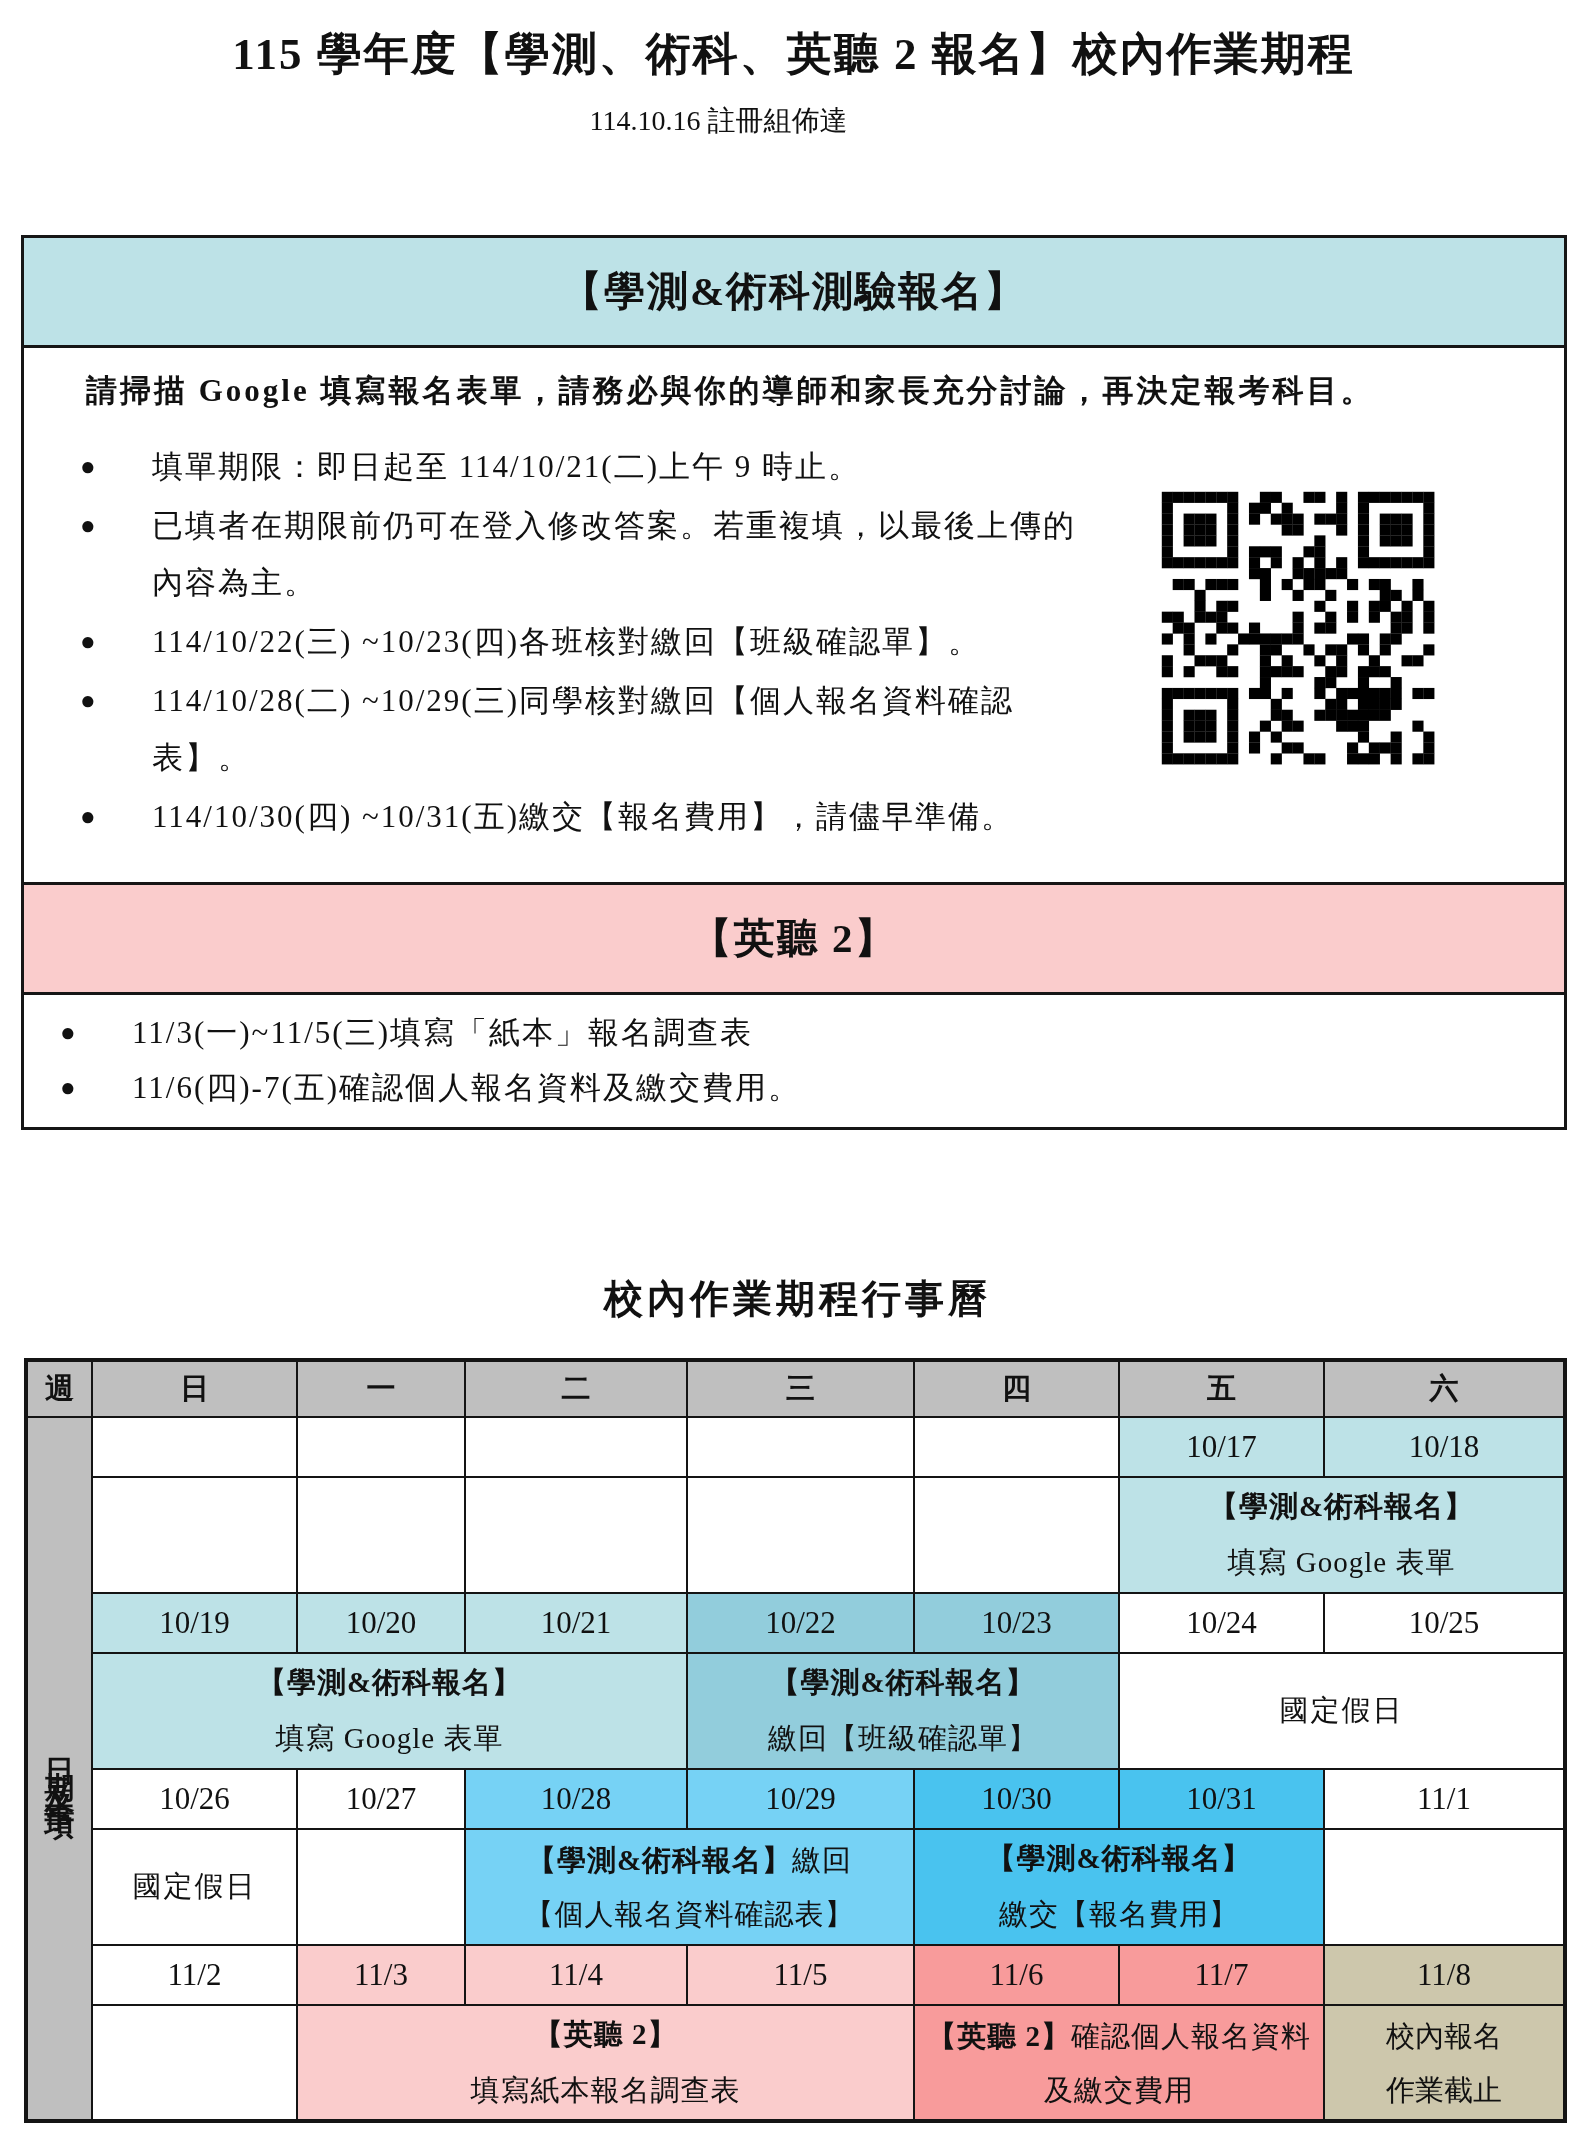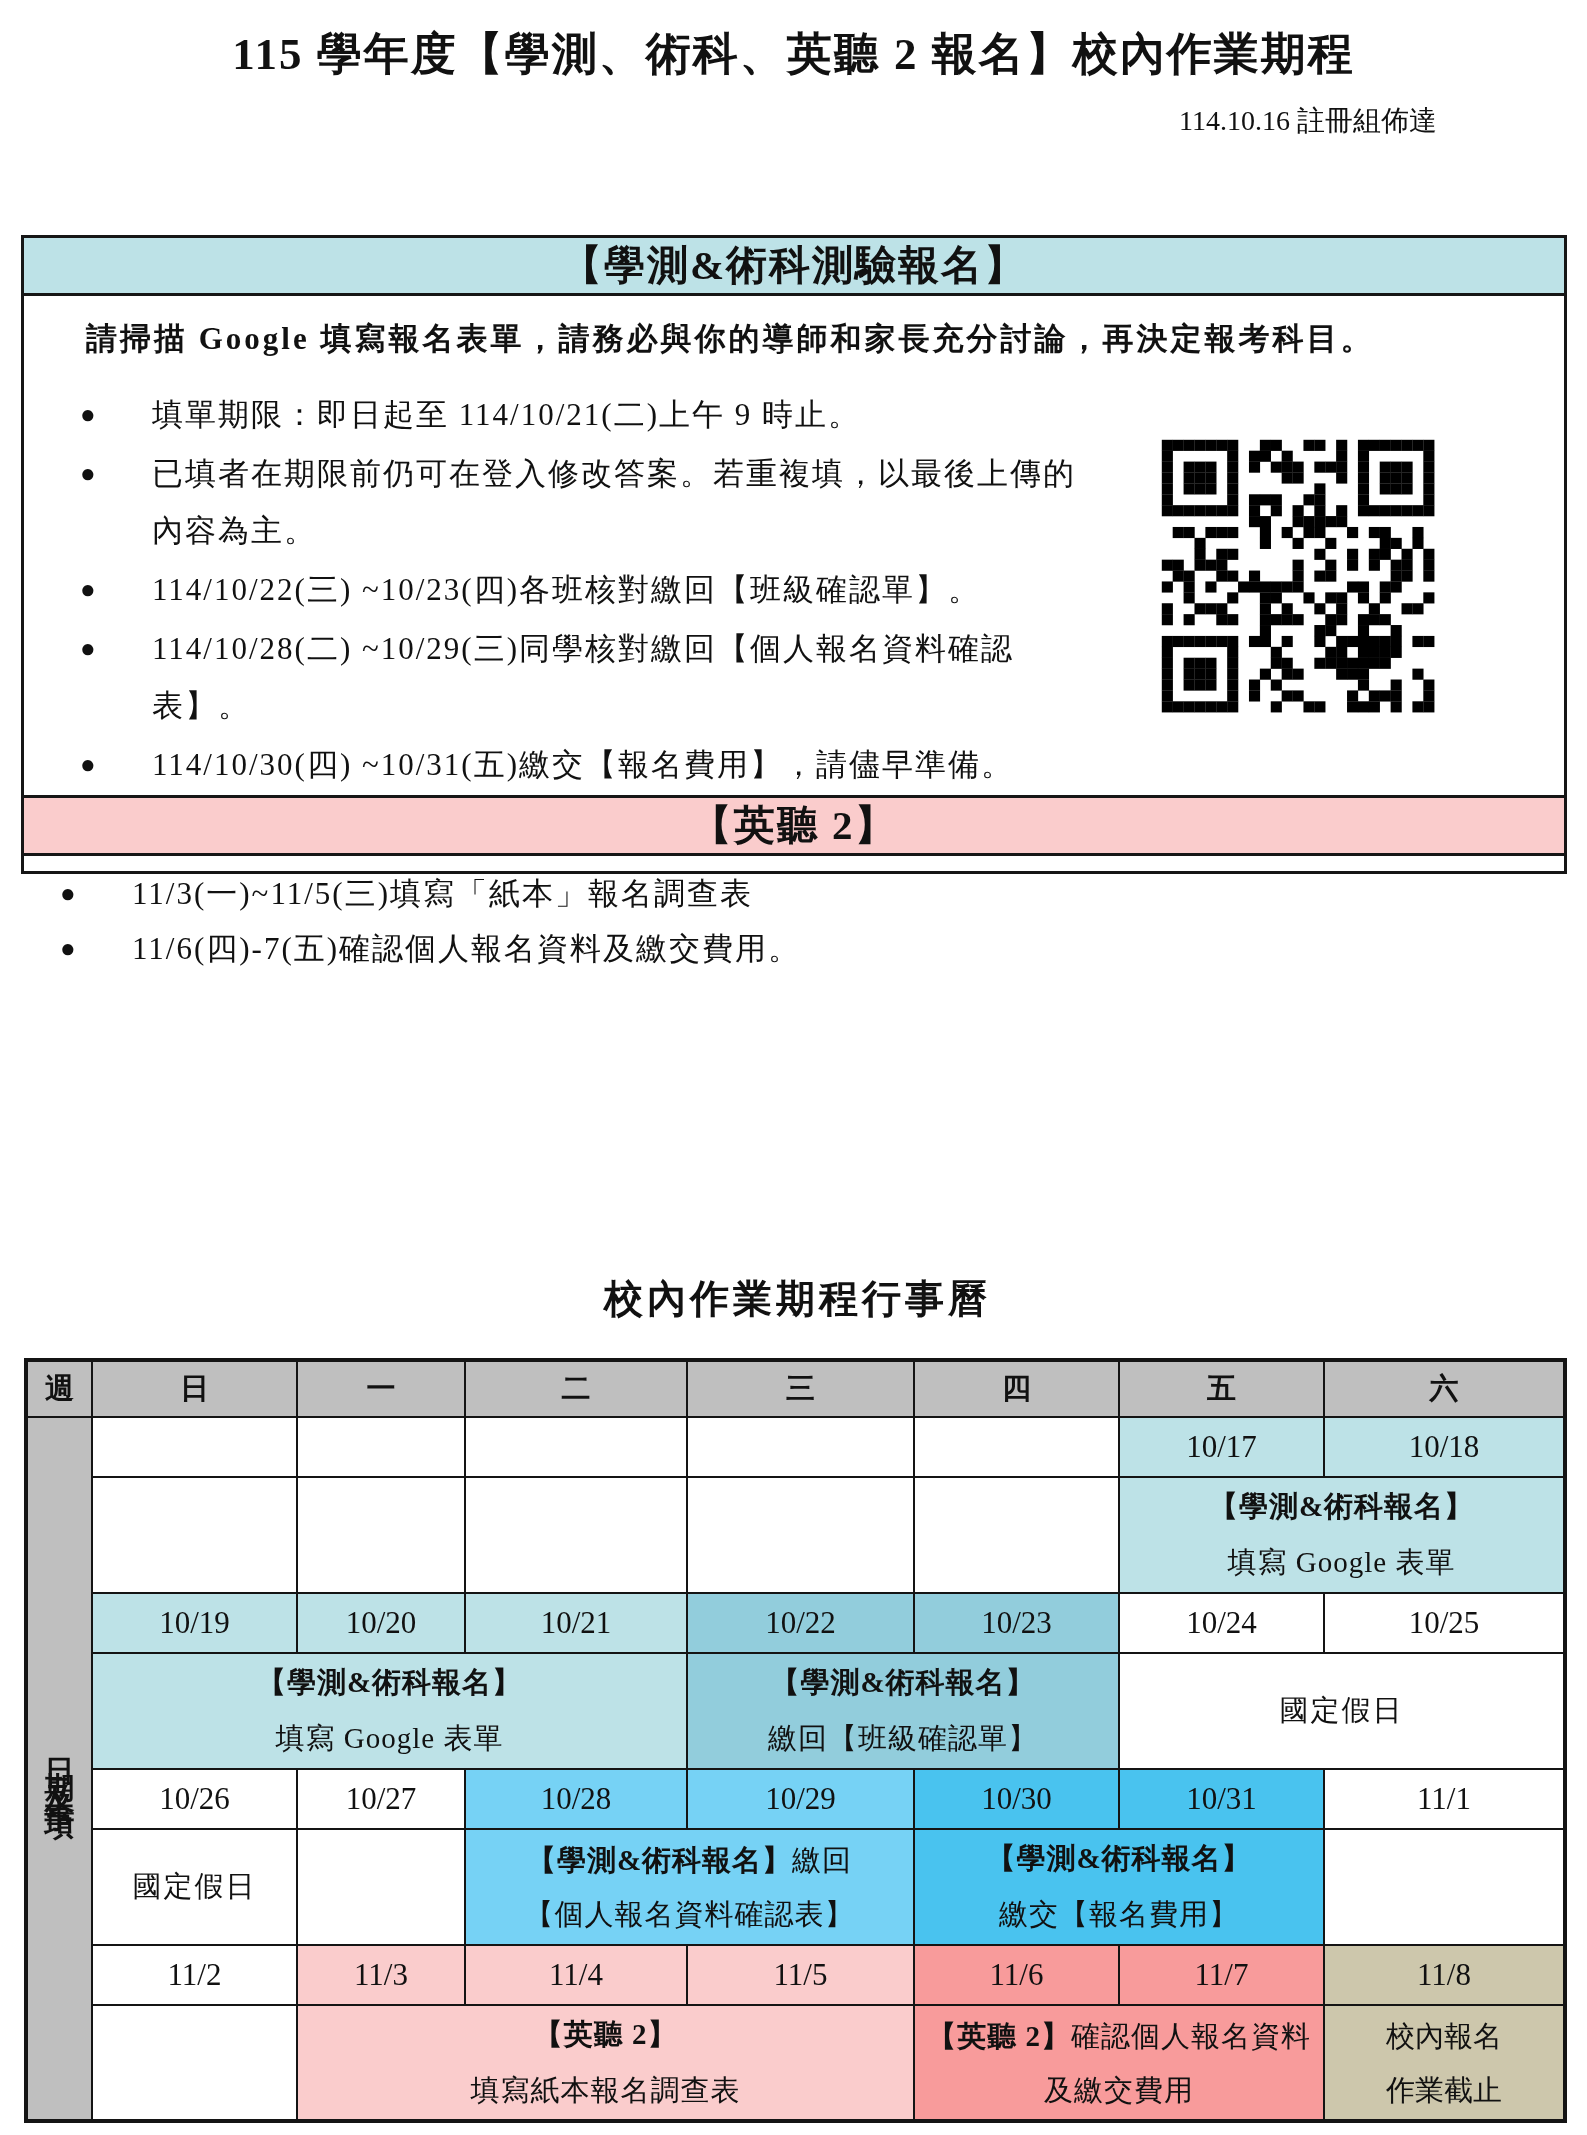--- a/index.html
+++ b/index.html
@@ -7,25 +7,25 @@
     width:1587px;height:2135px;background:#ffffff;overflow:hidden;
     font-family:"Liberation Serif","DejaVu Serif",serif;color:#111;
     position:relative;
   }
   
   .doc-title{
     margin:24px 0 0 0;text-align:center;font-size:45px;font-weight:700;
     letter-spacing:2px;
   }
   .announce{
-    margin:18px 150px 0 0;text-align:right;font-size:28px;font-weight:400;
+    margin:18px 150px 0 0;text-align:center;font-size:28px;font-weight:400;
   }
   
   .mainbox{
-    position:absolute;left:21px;top:235px;width:1546px;height:639px;
+    position:absolute;left:21px;top:235px;width:1546px;height:895px;
     border:3px solid #161616;box-sizing:border-box;display:flex;flex-direction:column;
   }
   .band{
     box-sizing:border-box;display:flex;align-items:center;justify-content:center;
     font-size:41px;font-weight:700;letter-spacing:2px;
   }
   .band-cyan{height:113px;background:#BDE2E7;border-bottom:3px solid #161616;}
   .band-pink{height:116px;background:#FACCCC;border-top:3px solid #161616;border-bottom:3px solid #161616;}
   .box-body{height:549px;box-sizing:border-box;padding:14px 20px 0 20px;}
   .intro{

